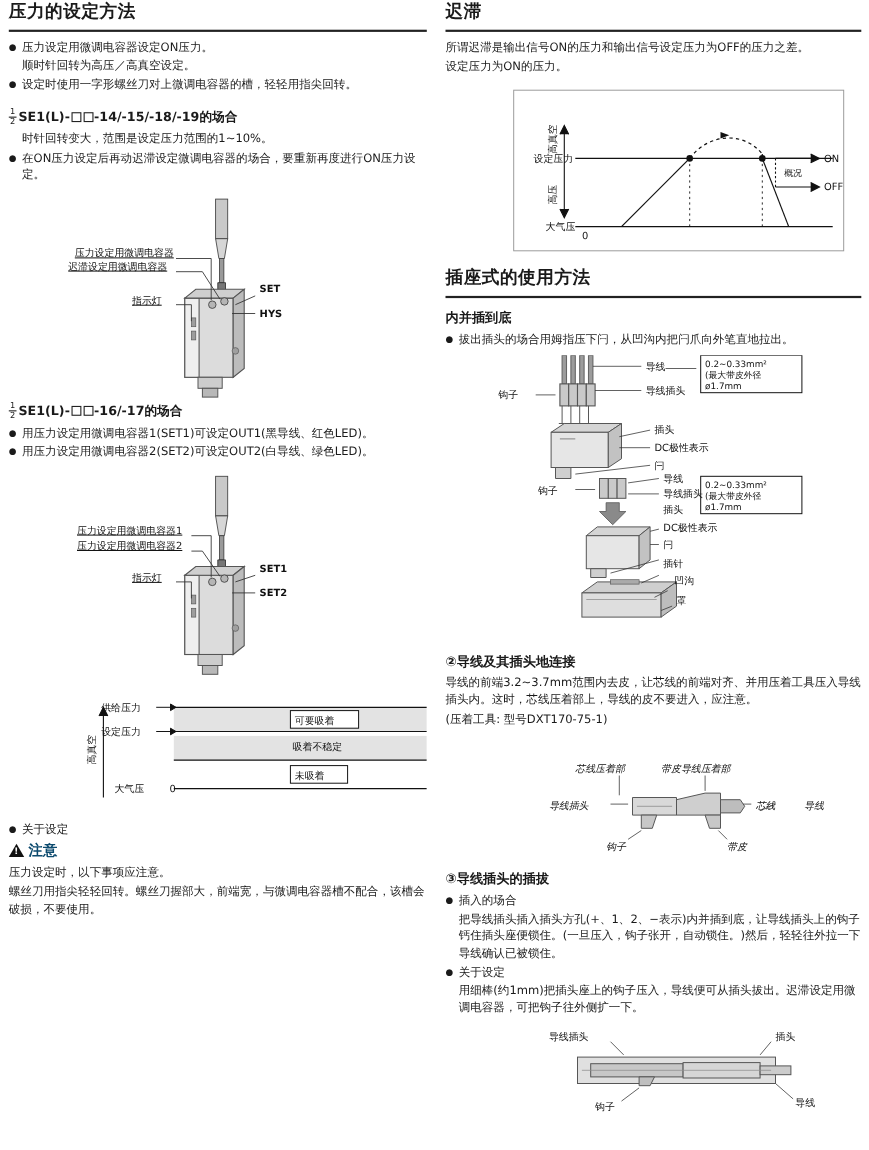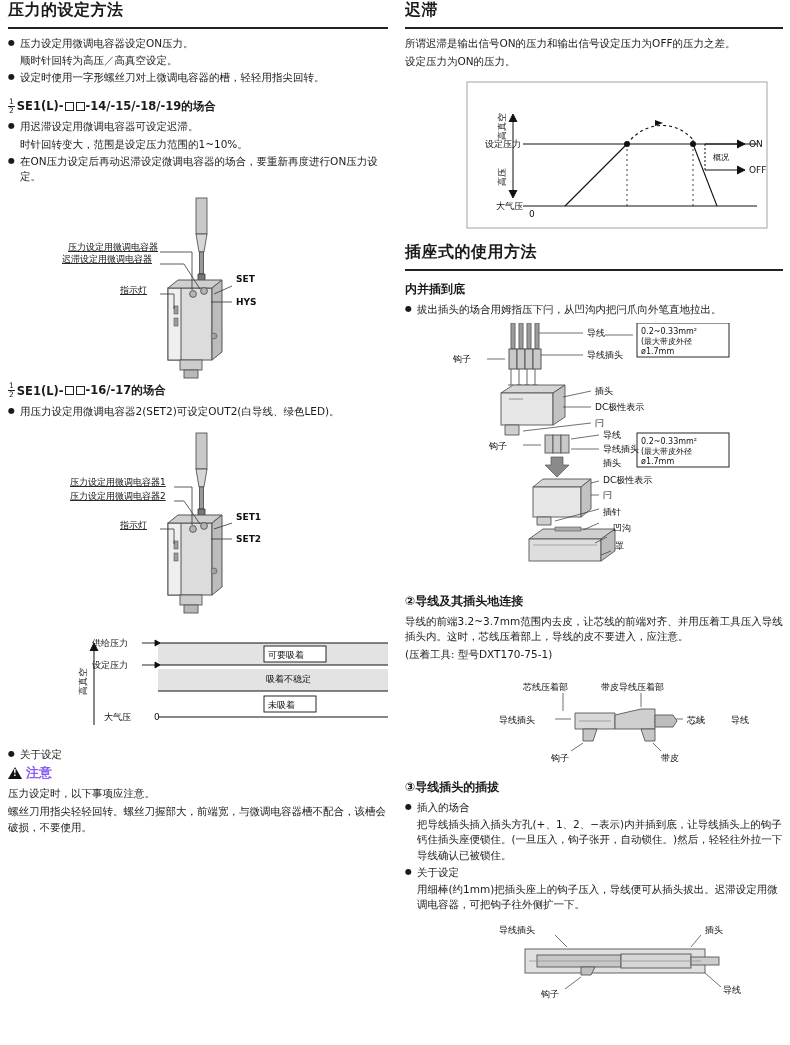--- a/index.html
+++ b/index.html
@@ -72,21 +72,21 @@
     vertical-align:1px;
   }
   .numhead{
     font-weight:bold;
     font-size:12px;
     margin:10px 0 4px 0;
   }
   .caution-title{
     font-weight:bold;
     font-size:13px;
-    color:#8b5cf6;
+    color:#0c4a6e;
     display:flex;align-items:center;gap:4px;
     margin:2px 0 4px 0;
   }
   .warn-tri{
     display:inline-block;
     width:0;height:0;
     border-left:7px solid transparent;
     border-right:7px solid transparent;
     border-bottom:12px solid #111;
     position:relative;
@@ -121,21 +121,20 @@
       <span class="frac">
         <span class="num">1</span>
         <span class="den">2</span>
       </span>
       <span>SE1(L)-</span>
       <span class="box-sq"></span>
         <span class="box-sq"></span>
       <span>-14/-15/-18/-19的场合</span>
     </div>
 
-    <div class="bullet">用迟滞设定用微调电容器可设定迟滞。</div>
     <div class="sub">时针回转变大，范围是设定压力范围的1~10%。</div>
     <div class="bullet">在ON压力设定后再动迟滞设定微调电容器的场合，要重新再度进行ON压力设定。</div>
 
     <div class="fig" style="margin-top:6px;">
       <svg width="380" height="190" viewBox="0 0 380 190">
 
         <g stroke="#333" fill="#bdbdbd">
           <rect x="188" y="8" width="11" height="36" fill="#c9c9c9" stroke="#444" stroke-width="0.8"></rect>
           <path d="M188 44 L199 44 L196 62 L191 62 Z" fill="#d6d6d6" stroke="#444" stroke-width="0.8"></path>
           <rect x="191.5" y="62" width="4" height="22" fill="#9a9a9a" stroke="#444" stroke-width="0.8"></rect>
@@ -176,20 +175,21 @@
       <span class="frac">
         <span class="num">1</span>
         <span class="den">2</span>
       </span>
       <span>SE1(L)-</span>
       <span class="box-sq"></span>
         <span class="box-sq"></span>
       <span>-16/-17的场合</span>
     </div>
 
+    <div class="bullet">用压力设定用微调电容器1(SET1)可设定OUT1(黑导线、红色LED)。</div>
     <div class="bullet">用压力设定用微调电容器2(SET2)可设定OUT2(白导线、绿色LED)。</div>
 
     <div class="fig" style="margin-top:6px;">
       <svg width="380" height="190" viewBox="0 0 380 190">
         <g stroke="#333">
           <rect x="188" y="8" width="11" height="36" fill="#c9c9c9" stroke="#444" stroke-width="0.8"></rect>
           <path d="M188 44 L199 44 L196 62 L191 62 Z" fill="#d6d6d6" stroke="#444" stroke-width="0.8"></path>
           <rect x="191.5" y="62" width="4" height="22" fill="#9a9a9a" stroke="#444" stroke-width="0.8"></rect>
           <path d="M190 84 L197 84 L197 92 L190 92 Z" fill="#777" stroke="#333" stroke-width="0.8"></path>
         </g>
@@ -438,21 +438,21 @@
         <text class="lbl" x="198" y="192">插针</text>
         <text class="lbl" x="208" y="208">凹沟</text>
         <text class="lbl" x="210" y="226">罩</text>
       </svg>
     </div>
 
     <div class="numhead">②导线及其插头地连接</div>
     <div class="plain">导线的前端3.2~3.7mm范围内去皮，让芯线的前端对齐、并用压着工具压入导线插头内。这时，芯线压着部上，导线的皮不要进入，应注意。</div>
     <div class="plain">(压着工具: 型号DXT170-75-1)</div>
 
-    <div class="fig" style="margin-top:14px;">
+    <div class="fig" style="margin-top:26px;font-style:italic;">
       <svg width="378" height="92" viewBox="0 0 378 92">
         <g stroke="#333" stroke-width="0.7" fill="none">
           <path d="M158 16 L158 34"></path>
           <path d="M236 16 L236 30"></path>
           <path d="M150 42 L166 42"></path>
           <path d="M278 42 L262 42"></path>
           <path d="M300 42 L286 48"></path>
           <path d="M166 74 L178 66"></path>
           <path d="M256 74 L248 66"></path>
         </g>

